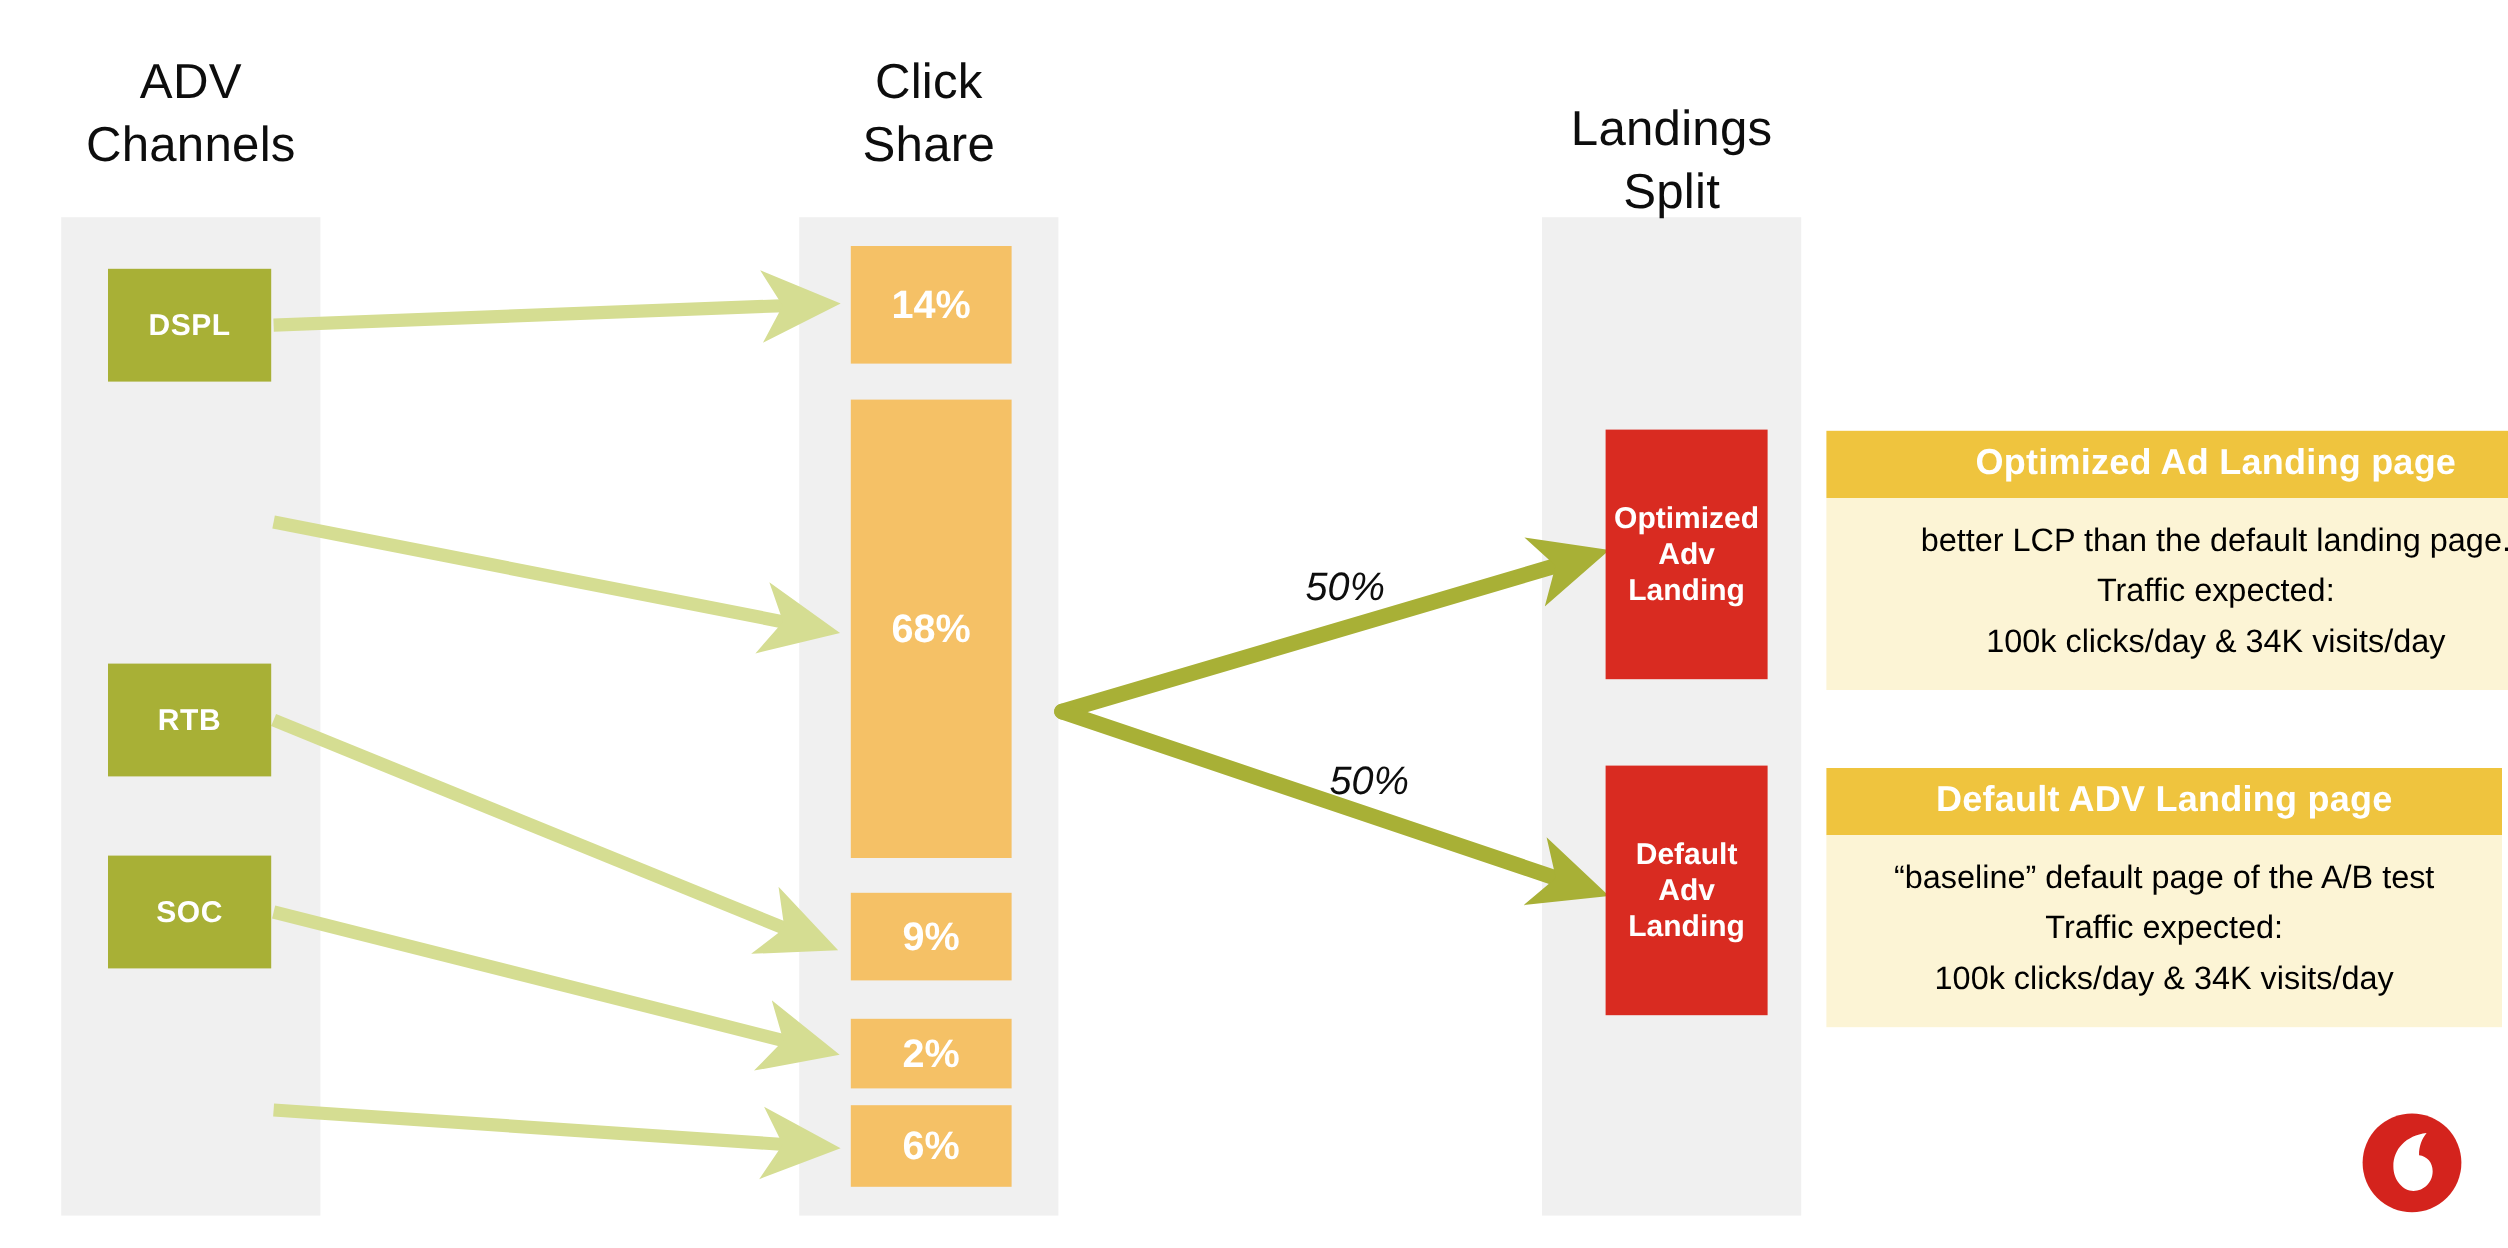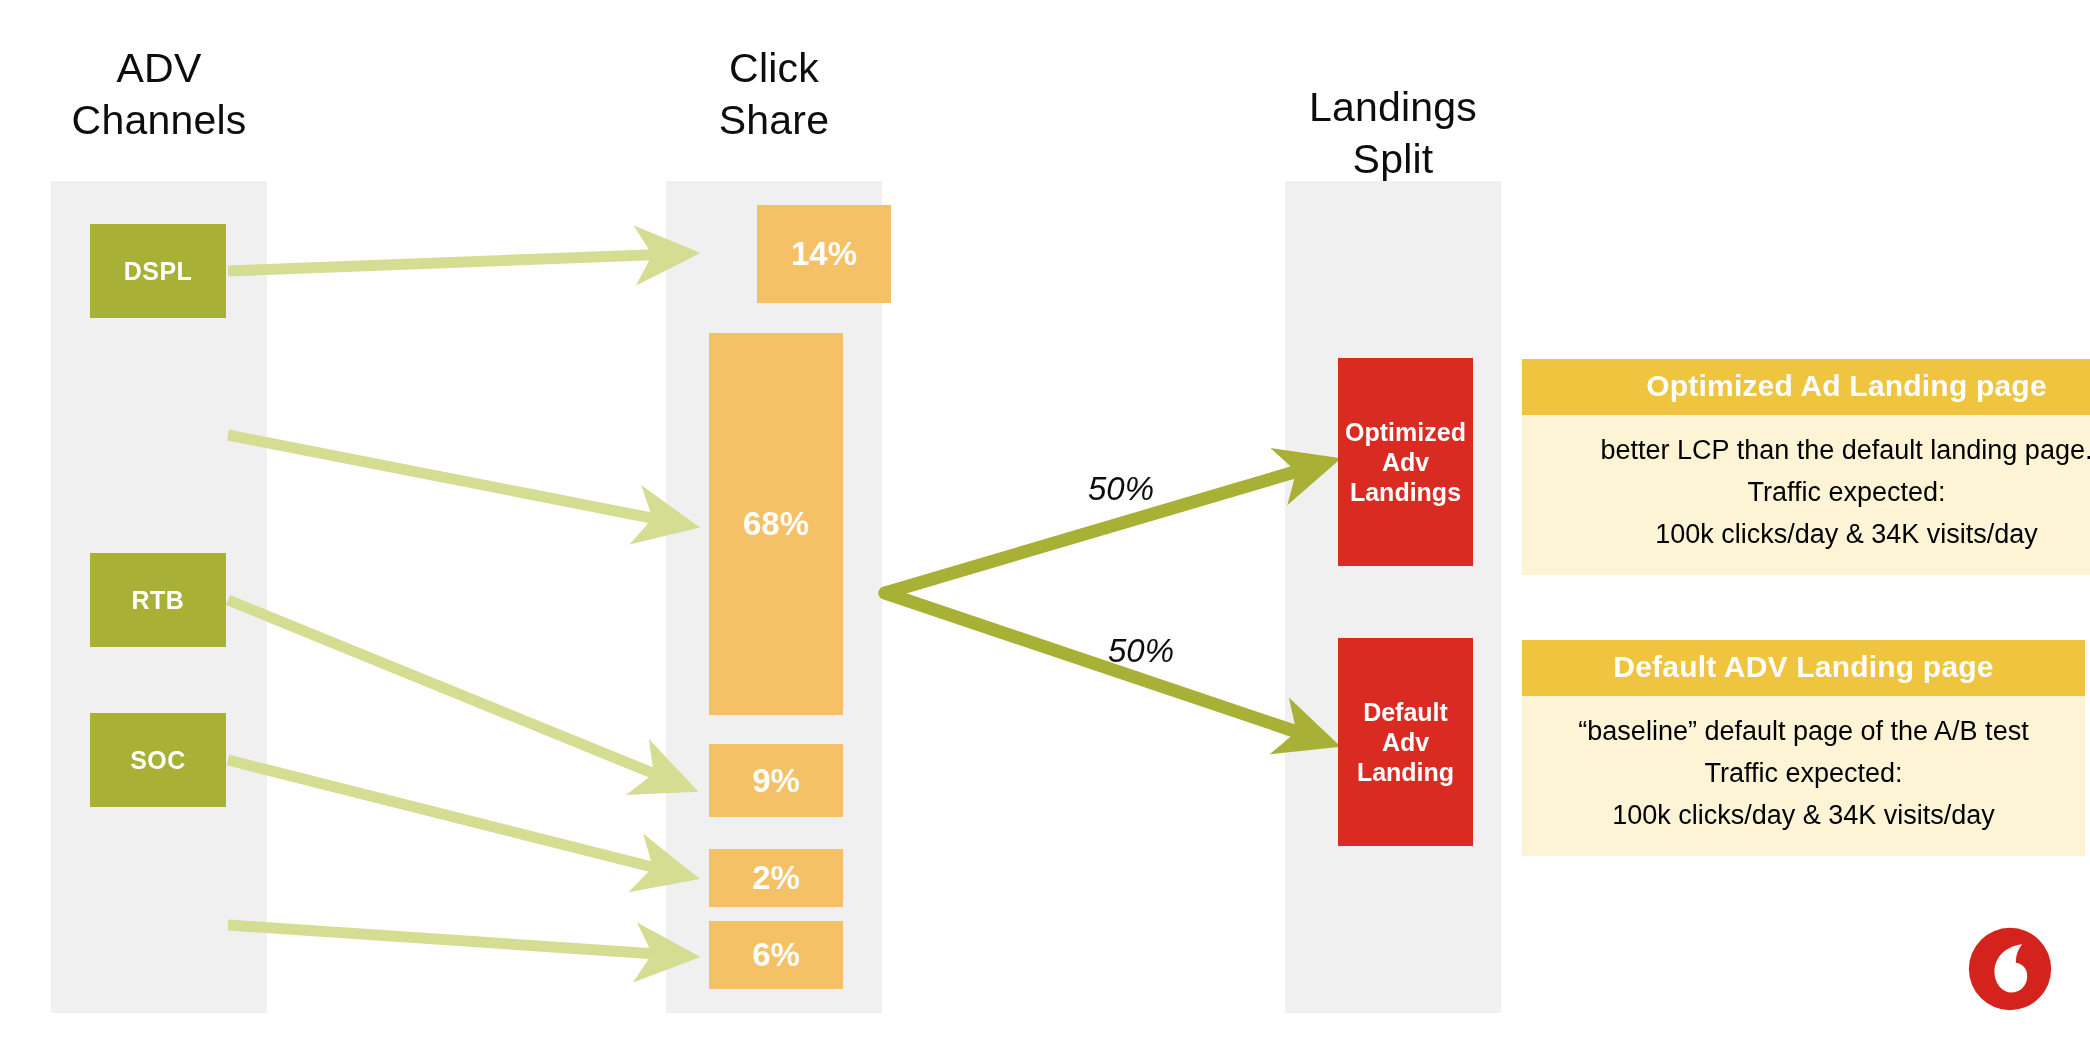--- a/index.html
+++ b/index.html
@@ -99,32 +99,32 @@
 
     <g>
       <line x1="885" y1="593" x2="1315" y2="738" stroke="#a8b036" stroke-width="13" stroke-linecap="round" marker-end="url(#ah-dark)"></line>
     </g>
   </svg>
 
   <div class="chan-box" style="left:90px;top:224px;width:136px;height:94px;">DSPL</div>
   <div class="chan-box" style="left:90px;top:553px;width:136px;height:94px;">RTB</div>
   <div class="chan-box" style="left:90px;top:713px;width:136px;height:94px;">SOC</div>
 
-  <div class="share-bar" style="left:709px;top:205px;width:134px;height:98px;margin-left:48px;">14%</div>
+  <div class="share-bar" style="left:709px;top:205px;width:134px;height:98px;">14%</div>
   <div class="share-bar" style="left:709px;top:333px;width:134px;height:382px;">68%</div>
   <div class="share-bar" style="left:709px;top:744px;width:134px;height:73px;">9%</div>
   <div class="share-bar" style="left:709px;top:849px;width:134px;height:58px;">2%</div>
   <div class="share-bar" style="left:709px;top:921px;width:134px;height:68px;">6%</div>
 
   <div class="split-label" style="left:1088px;top:470px;">50%</div>
   <div class="split-label" style="left:1108px;top:632px;">50%</div>
 
   <div class="landing-box" style="left:1338px;top:358px;width:135px;height:208px;">Optimized
 Adv
-Landings</div>
+Landing</div>
   <div class="landing-box" style="left:1338px;top:638px;width:135px;height:208px;">Default
 Adv
 Landing</div>
 
   <div class="info-card" style="left:1522px;top:359px;width:649px;">
     <div class="card-head">Optimized Ad Landing page</div>
     <div class="card-body">better LCP than the default landing page.
 Traffic expected:
 100k clicks/day  &amp; 34K visits/day</div>
   </div>

